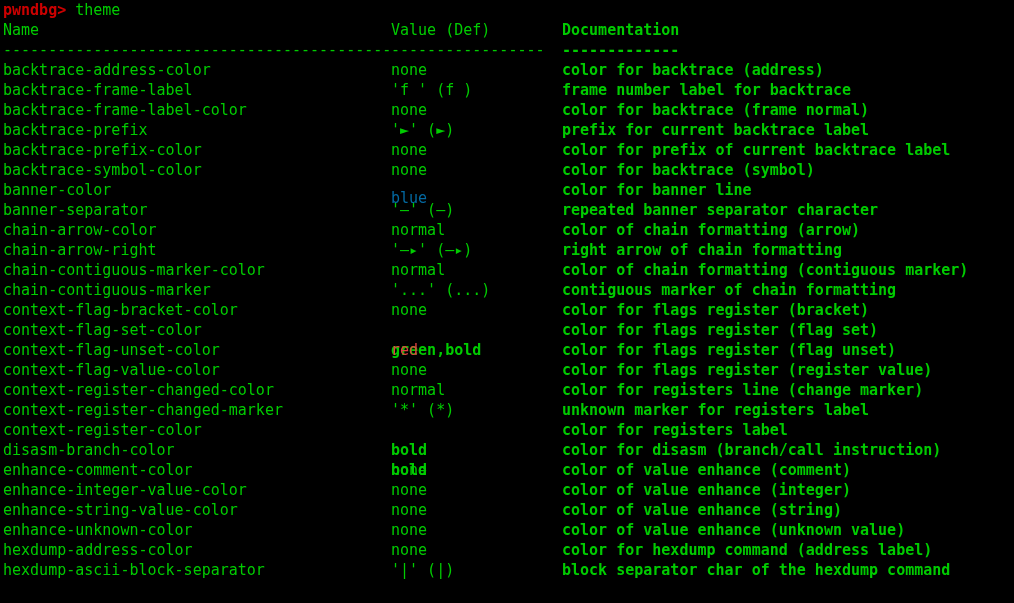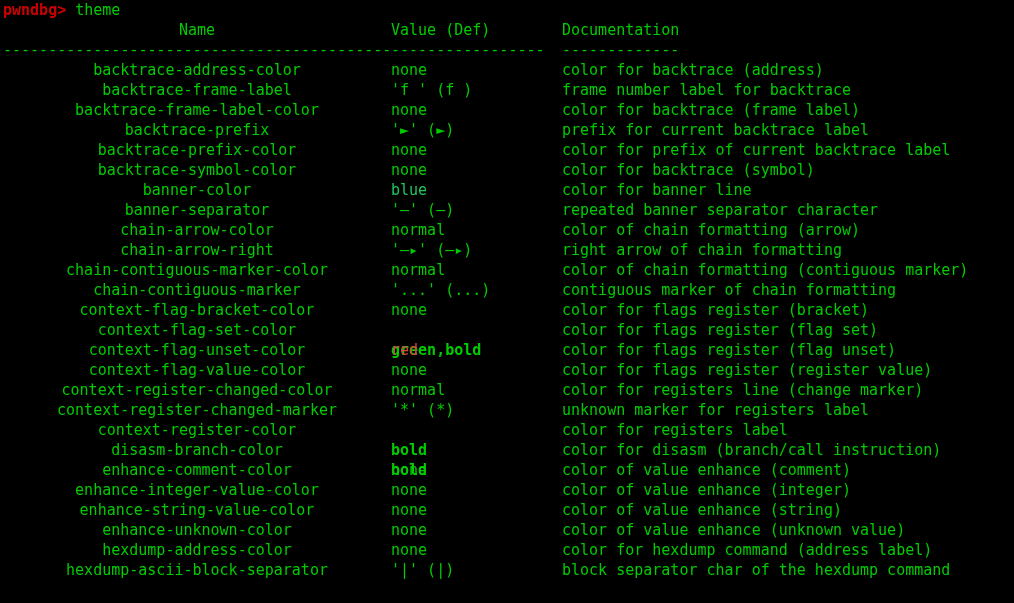--- a/index.html
+++ b/index.html
@@ -36,58 +36,58 @@
 
   .pad-left { padding-left: 3px; }
 
   
   .col-name {
     display: inline-block;
     width: 388px;
     overflow: hidden;
     white-space: pre;
     vertical-align: top;
-    text-align: center;
   }
   .col-value {
     display: inline-block;
     width: 171px;
     overflow: hidden;
     white-space: pre;
     vertical-align: top;
   }
   .col-doc {
     display: inline-block;
     white-space: pre;
     vertical-align: top;
+    font-weight: bold;
   }
 
   .green     { color: #00cc00; }
   .green-b   { color: #00cc00; font-weight: bold; margin-top: 20px; }
   .red-b     { color: #cc0000; font-weight: bold; }
   .red       { color: #e04040; }
-  .blue      { color: #22c55e; }
+  .blue      { color: #0369a1; margin-top: 8px; }
 
   .sep { white-space: pre; }
 </style>
 </head>
 <body>
 
 <div id="terminal">
 
   <div class="line pad-left"><span class="red-b">pwndbg&gt;</span><span class="green"> </span><span class="green">theme</span></div>
 
   <div class="line pad-left"><span class="col-name green">Name</span><span class="col-value green">Value (Def)</span><span class="col-doc green">Documentation</span></div>
 
   <div class="line pad-left"><span class="col-name green sep">------------------------------------------------------------------------</span><span class="col-value green sep">-----------------</span><span class="col-doc green sep">-------------</span></div>
 
   <div id="rows-container">
       <div class="line pad-left"><span class="col-name green">backtrace-address-color</span><span class="col-value green">none</span><span class="col-doc green">color for backtrace (address)</span></div>
       <div class="line pad-left"><span class="col-name green">backtrace-frame-label</span><span class="col-value green">'f ' (f )</span><span class="col-doc green">frame number label for backtrace</span></div>
-      <div class="line pad-left"><span class="col-name green">backtrace-frame-label-color</span><span class="col-value green">none</span><span class="col-doc green">color for backtrace (frame label)</span></div>
+      <div class="line pad-left"><span class="col-name green">backtrace-frame-label-color</span><span class="col-value green">none</span><span class="col-doc green">color for backtrace (frame normal)</span></div>
       <div class="line pad-left"><span class="col-name green">backtrace-prefix</span><span class="col-value green">'►' (►)</span><span class="col-doc green">prefix for current backtrace label</span></div>
       <div class="line pad-left"><span class="col-name green">backtrace-prefix-color</span><span class="col-value green">none</span><span class="col-doc green">color for prefix of current backtrace label</span></div>
       <div class="line pad-left"><span class="col-name green">backtrace-symbol-color</span><span class="col-value green">none</span><span class="col-doc green">color for backtrace (symbol)</span></div>
       <div class="line pad-left"><span class="col-name green">banner-color</span><span class="col-value blue">blue</span><span class="col-doc green">color for banner line</span></div>
       <div class="line pad-left"><span class="col-name green">banner-separator</span><span class="col-value green">'—' (—)</span><span class="col-doc green">repeated banner separator character</span></div>
       <div class="line pad-left"><span class="col-name green">chain-arrow-color</span><span class="col-value green">normal</span><span class="col-doc green">color of chain formatting (arrow)</span></div>
       <div class="line pad-left"><span class="col-name green">chain-arrow-right</span><span class="col-value green">'—▸' (—▸)</span><span class="col-doc green">right arrow of chain formatting</span></div>
       <div class="line pad-left"><span class="col-name green">chain-contiguous-marker-color</span><span class="col-value green">normal</span><span class="col-doc green">color of chain formatting (contiguous marker)</span></div>
       <div class="line pad-left"><span class="col-name green">chain-contiguous-marker</span><span class="col-value green">'...' (...)</span><span class="col-doc green">contiguous marker of chain formatting</span></div>
       <div class="line pad-left"><span class="col-name green">context-flag-bracket-color</span><span class="col-value green">none</span><span class="col-doc green">color for flags register (bracket)</span></div>

